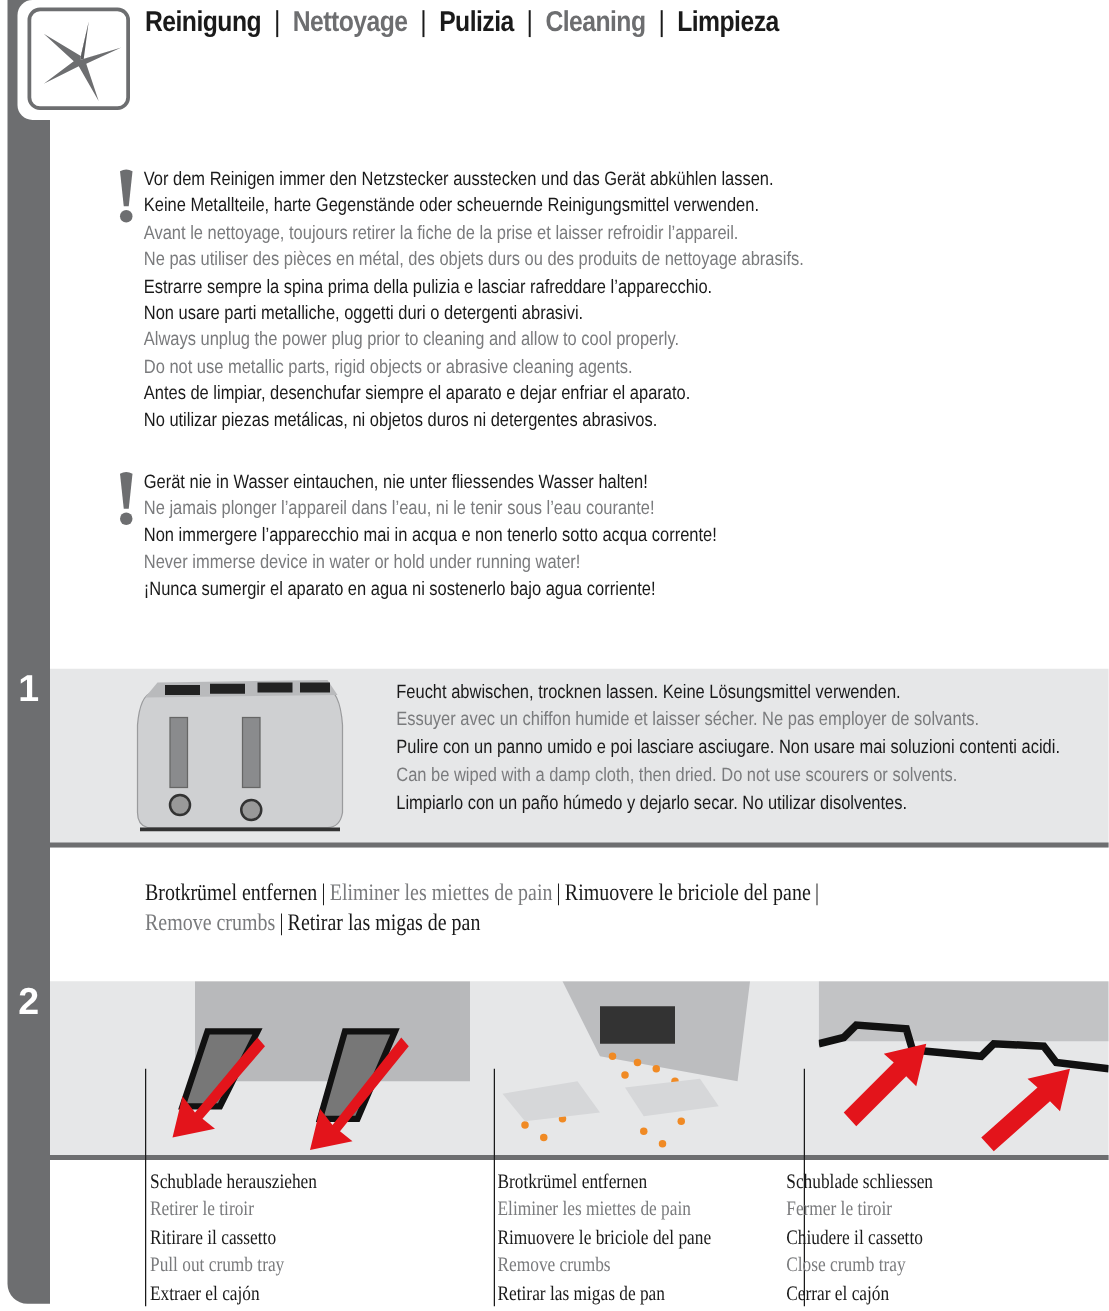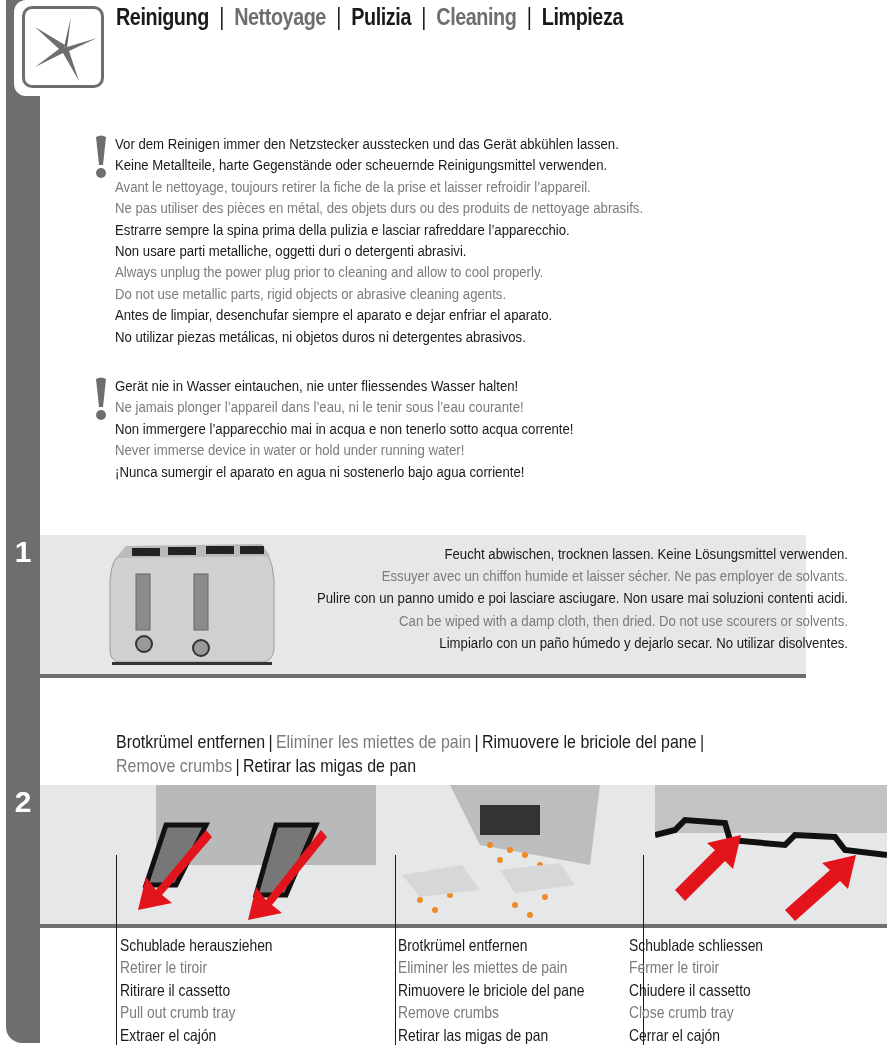--- a/index.html
+++ b/index.html
@@ -22,34 +22,34 @@
   .warn { position: absolute; left: 94px; }
   .warn .excl { position: absolute; left: 0; top: 2px; width: 14px; }
   .warn .lines { position: absolute; left: 21px; top: 0; white-space: nowrap; }
   .line { font-size: 15.5px; line-height: 21.4px; transform: scaleX(0.85); transform-origin: left top; }
   .dark { color: #1a1a1a; }
   .gray { color: #7a7b7d; }
 
   .num { position: absolute; left: 6px; width: 34px; text-align: center; color: #fff;
     font-weight: bold; font-size: 30px; }
 
-  .step1 { position: absolute; left: 40px; top: 535px; width: 766px; height: 143px; background: #e6e7e8; border-bottom: 4px solid #6d6e70; text-align: right; }
+  .step1 { position: absolute; left: 40px; top: 535px; width: 847px; height: 143px; background: #e6e7e8; border-bottom: 4px solid #6d6e70; }
   .step1 .toaster { position: absolute; left: 62px; top: 5px; }
   .step1 .lines { position: absolute; left: 277px; top: 8px; white-space: nowrap; }
   .step1 .line { font-size: 15.5px; line-height: 22.2px; }
 
-  .step2-title { position: absolute; left: 116px; top: 730px; white-space: nowrap; }
+  .step2-title { position: absolute; left: 116px; top: 703px; white-space: nowrap; font-family: Liberation Serif, serif; }
   .step2-title .line { font-size: 19px; line-height: 24px; transform: scaleX(0.84); }
   .bar { color: #1a1a1a; margin: 0 4px; }
 
   .step2-strip { position: absolute; left: 40px; top: 785px; width: 847px; height: 143px; background: #e6e7e8; border-bottom: 4px solid #6d6e70; }
   .panel { position: absolute; top: 0; height: 139px; }
   .vline { position: absolute; width: 1px; background: #1a1a1a; }
 
-  .col { position: absolute; top: 934px; white-space: nowrap; }
+  .col { position: absolute; top: 934px; white-space: nowrap; font-family: Liberation Serif, serif; }
   .col .line { font-size: 16.5px; line-height: 22.4px; transform: scaleX(0.84); }
 </style>
 </head>
 <body>
 
 <div class="sidebar"></div>
 <div class="logo-wrap"></div>
 <div class="logo">
   <svg width="70" height="70" viewBox="0 0 70 70">
     <polygon points="35,35 68,25 40,38 50,68 34,40 6,54 30,36 6,14 36,32 42,4" fill="#6d6e70"></polygon>

